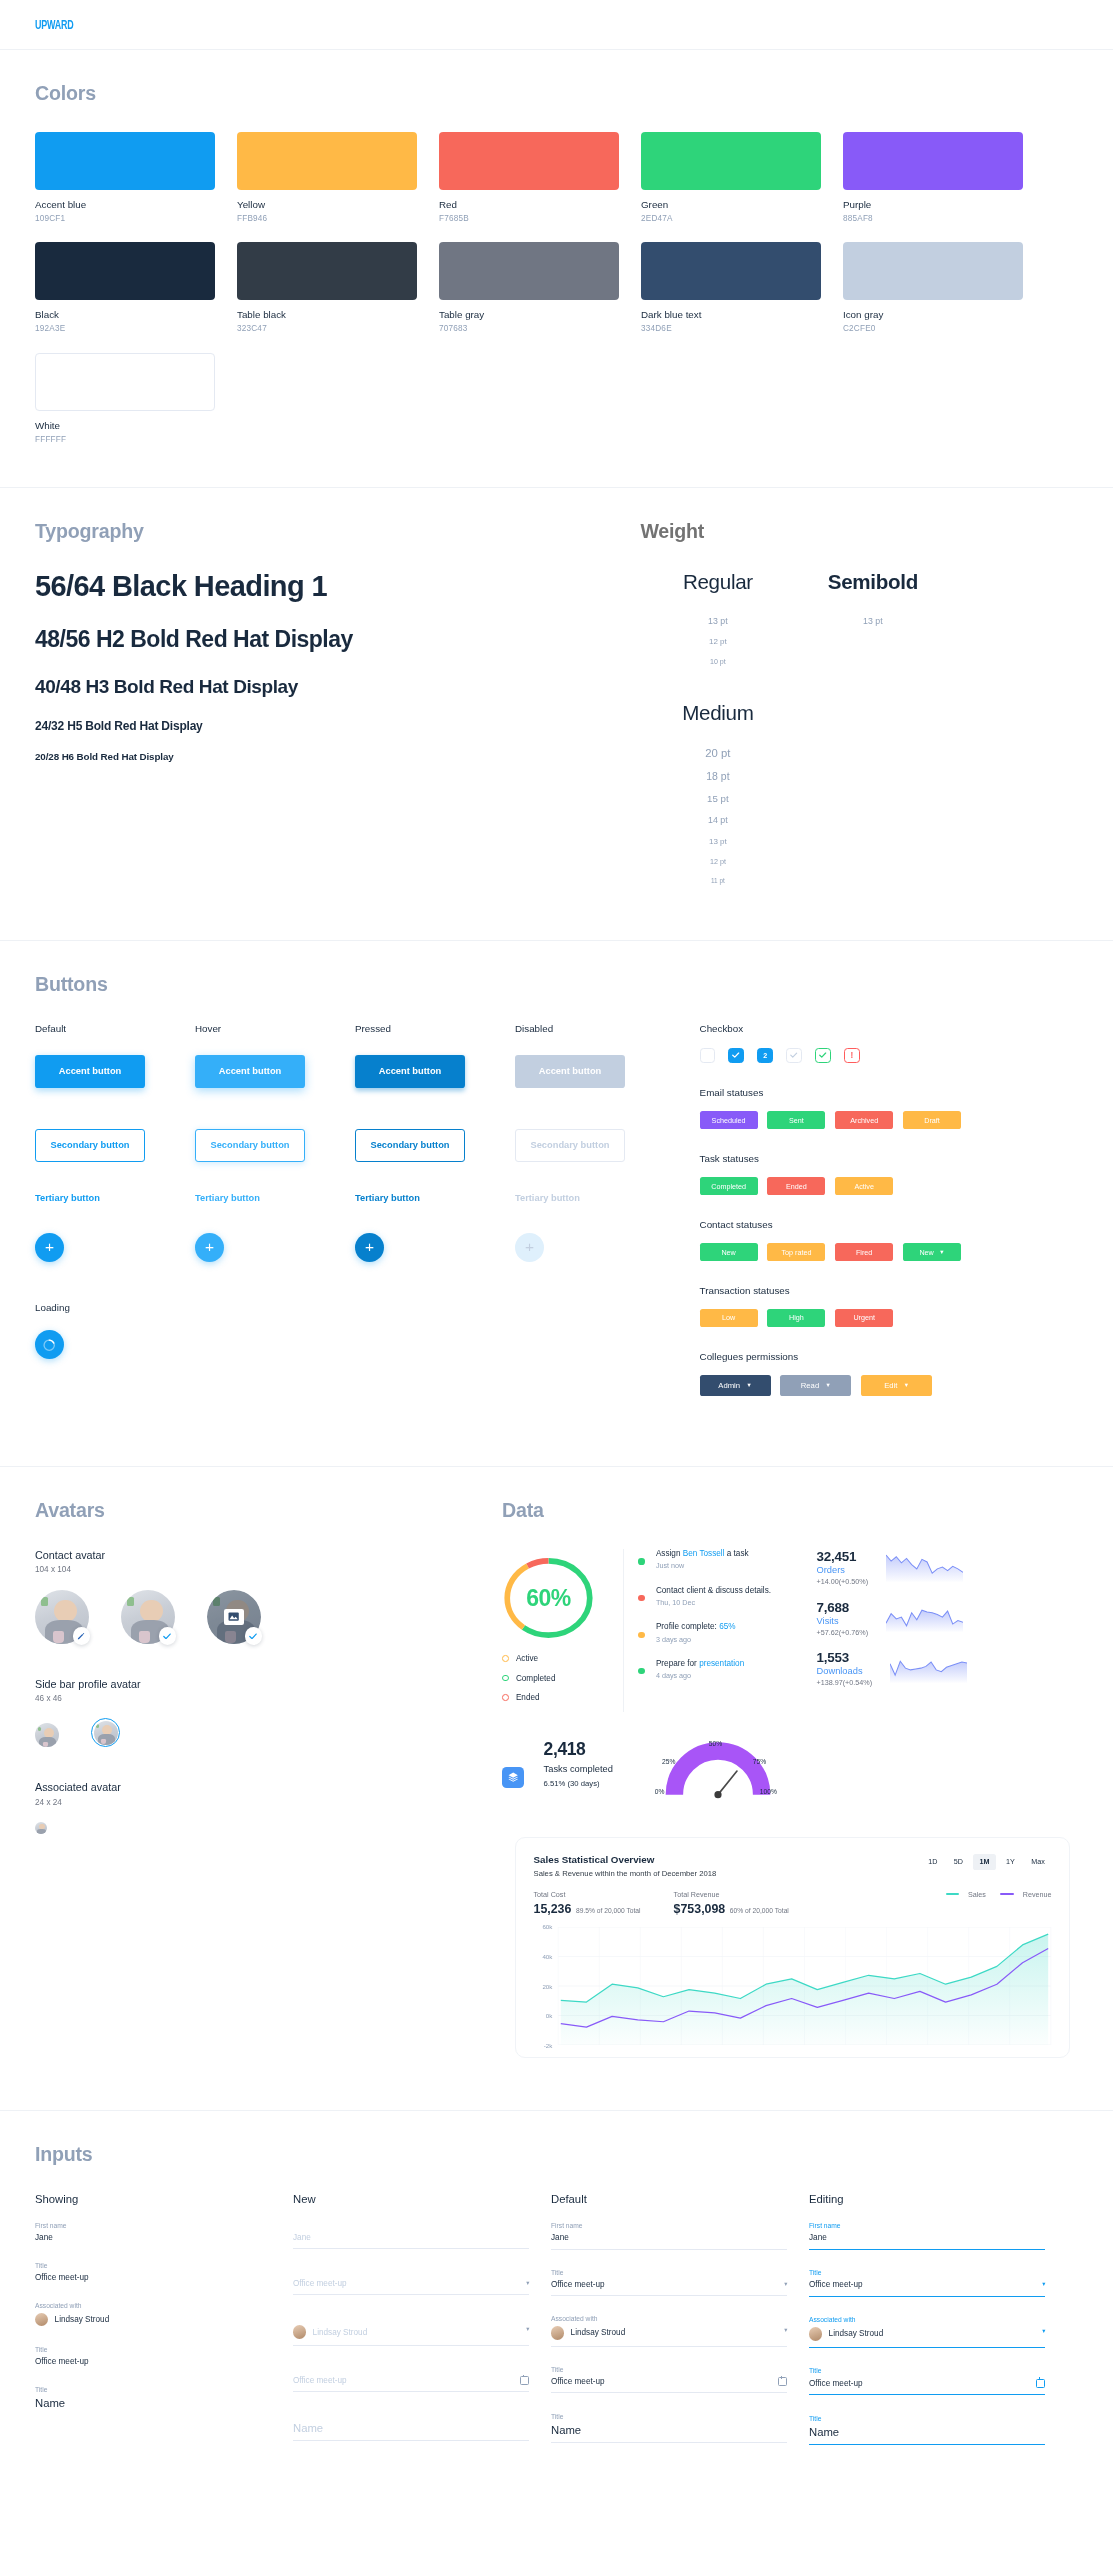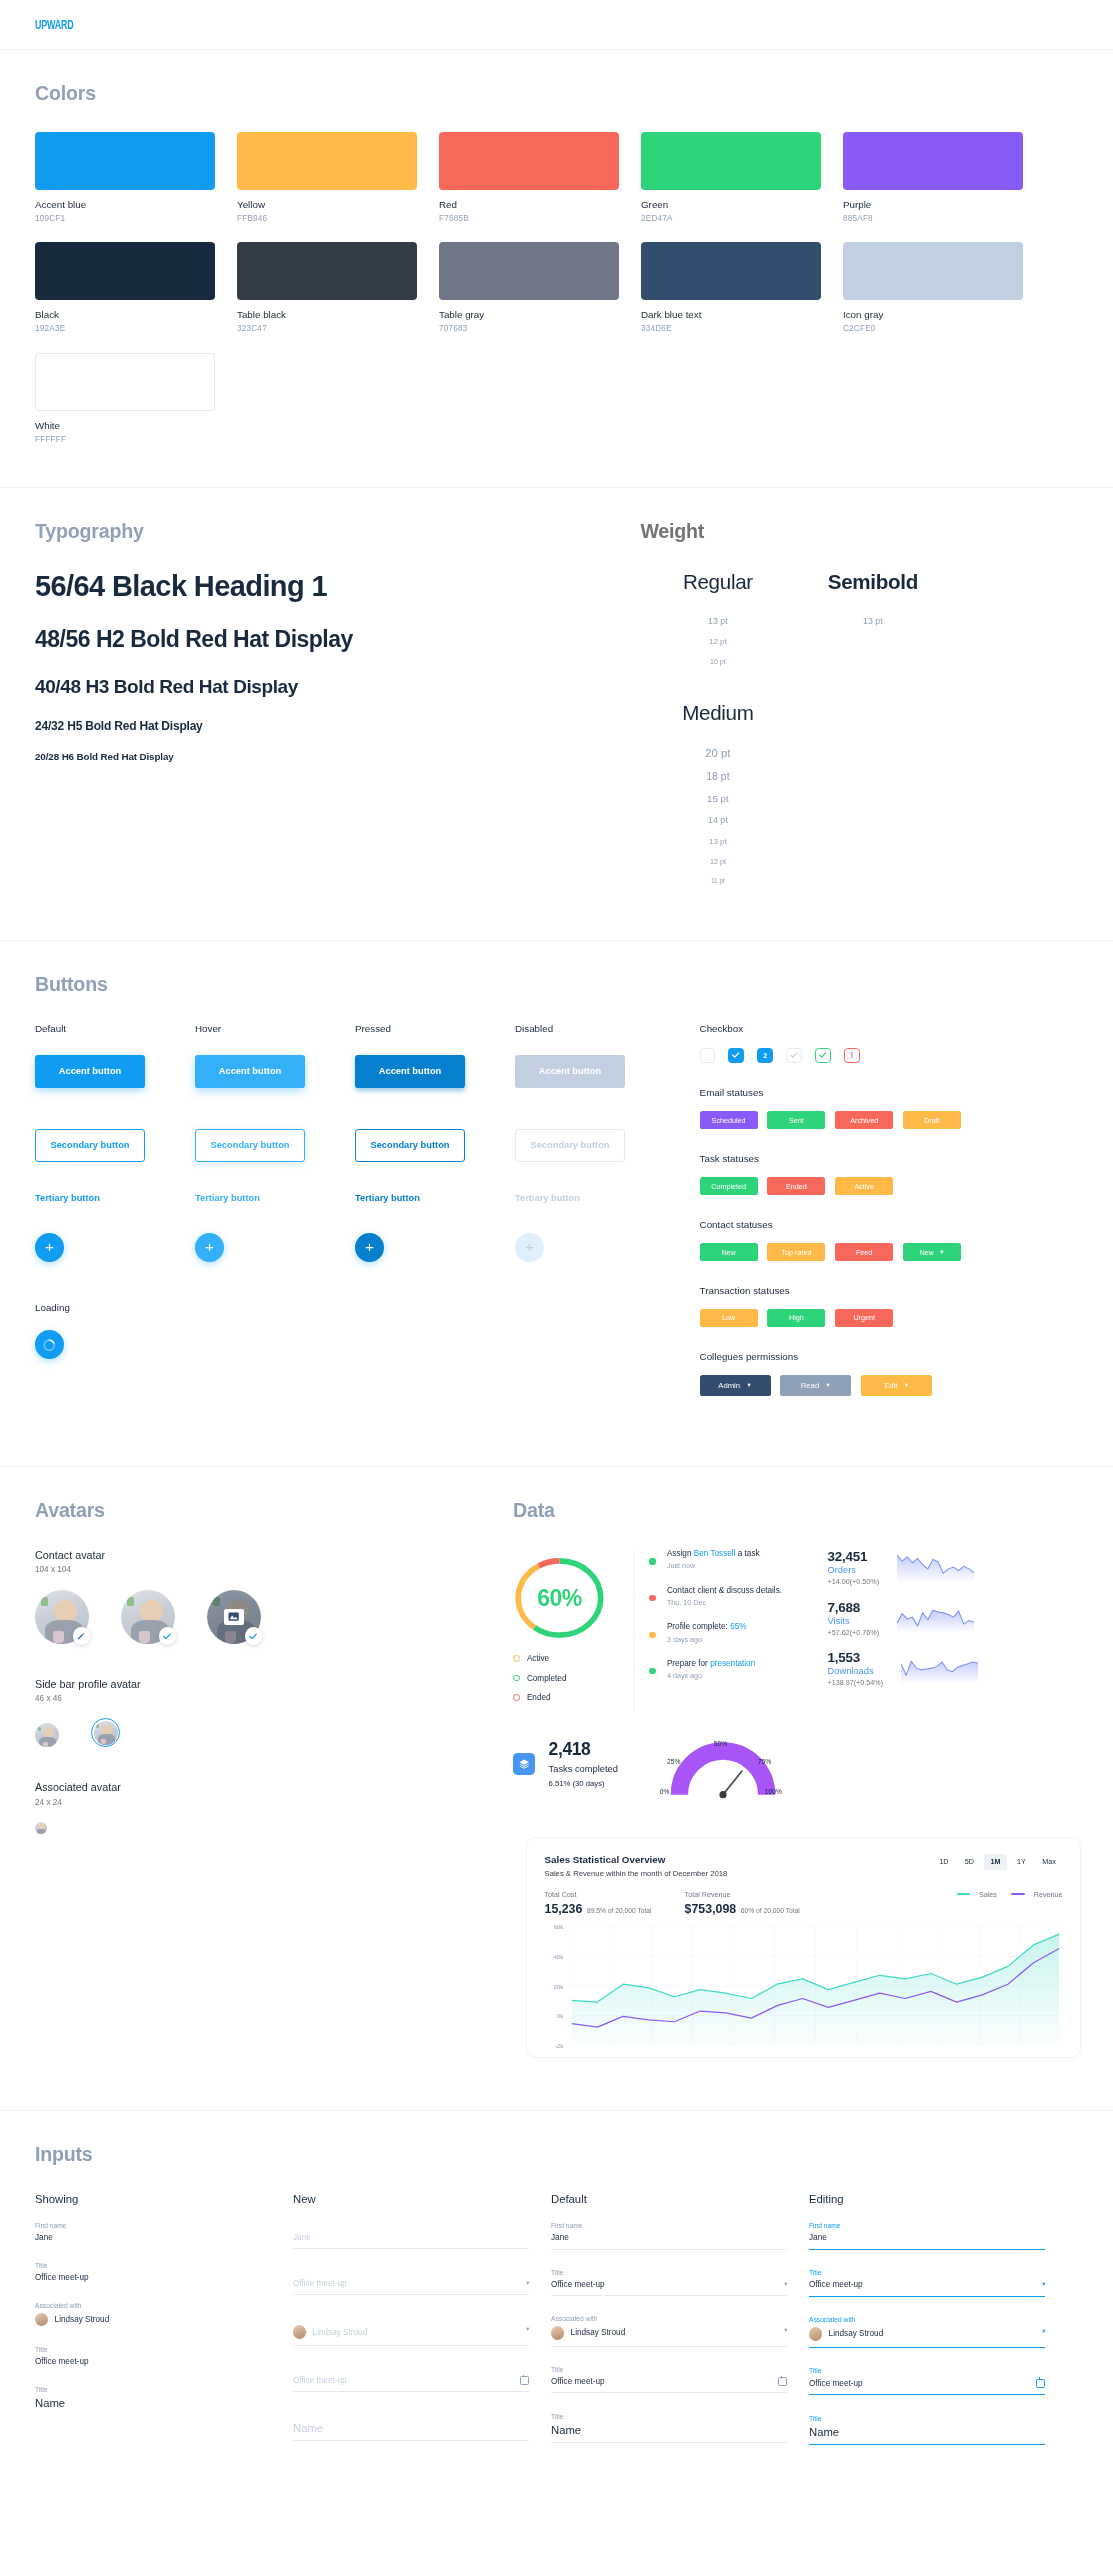--- a/index.html
+++ b/index.html
@@ -10,21 +10,21 @@
     color: #192A3E;
     -webkit-font-smoothing: antialiased;
   }
   .page { width: 1113px; position: relative; }
 
   
   .topbar { height: 50px; display: flex; align-items: center; padding-left: 35px; border-bottom: 0.5px solid #EEF1F5; }
   .logo { color: #109CF1; font-size: 12.4px; font-weight: 700; letter-spacing: -0.3px; font-family: "Liberation Sans", sans-serif; transform: scaleX(0.72); transform-origin: left center; }
 
   
-  .section { padding: 32px 32px 0 35px; position: relative; }
+  .section { padding: 32px 43px 0 35px; position: relative; }
   .section-rule { border-top: 0.5px solid #EEF1F5; }
   .section-title { font-size: 19.6px; font-weight: 700; color: #90A0B7; letter-spacing: -0.2px; margin-bottom: 27px; }
 
   
   .swatch-grid { display: flex; flex-wrap: wrap; gap: 0 22px; }
   .swatch { width: 180px; margin-bottom: 19.6px; }
   .swatch .chip { height: 58px; border-radius: 4.1px; }
   .swatch .chip.outline { border: 0.5px solid #E4E9F2; }
   .swatch .nm { font-size: 9.8px; font-weight: 500; color: #192A3E; margin-top: 8.8px; }
   .swatch .hex { font-size: 8.2px; color: #90A0B7; margin-top: 4.1px; letter-spacing: 0.2px; }
@@ -141,21 +141,21 @@
   .task-dot { width: 6.2px; height: 6.2px; border-radius: 50%; margin-top: 3.6px; margin-left: -3.1px; flex: none; }
   .task-title { font-size: 8.2px; color: #192A3E; }
   .task-title a { color: #109CF1; text-decoration: none; }
   .task-time { font-size: 7.2px; color: #90A0B7; margin-top: 3.1px; }
 
   .kpi { margin-bottom: 13.4px; display: flex; align-items: center; gap: 17.5px; }
   .kpi-num { font-size: 13.4px; font-weight: 700; color: #192A3E; letter-spacing: -0.2px; }
   .kpi-lbl { font-size: 9.3px; color: #4895F5; margin-top: 1px; }
   .kpi-delta { font-size: 7.2px; color: #707683; margin-top: 2.1px; }
 
-  .tasks-card { display: flex; align-items: center; gap: 14px; }
+  .tasks-card { display: flex; align-items: flex-end; gap: 20px; }
   .tasks-icon { width: 21.6px; height: 21.6px; border-radius: 4.6px; background: #4895F5; display: flex; align-items: center; justify-content: center; }
   .tasks-num { font-size: 17.5px; font-weight: 800; letter-spacing: -0.4px; color: #192A3E; }
   .tasks-lbl { font-size: 9.3px; color: #192A3E; margin-top: 4.1px; }
   .tasks-sub { font-size: 7.7px; color: #192A3E; margin-top: 5.2px; }
 
   .chart-card { margin-top: 36px; border: 0.5px solid #F0F3F7; border-radius: 10px; padding: 15.5px 17.5px 12.4px 17.5px; background: #fff; margin-left: 13px; }
   .chart-head { display: flex; justify-content: space-between; align-items: flex-start; }
   .chart-title { font-size: 9.8px; font-weight: 700; color: #192A3E; }
   .chart-sub { font-size: 7.7px; color: #323C47; margin-top: 4.6px; }
   .range { display: flex; gap: 3.1px; }

